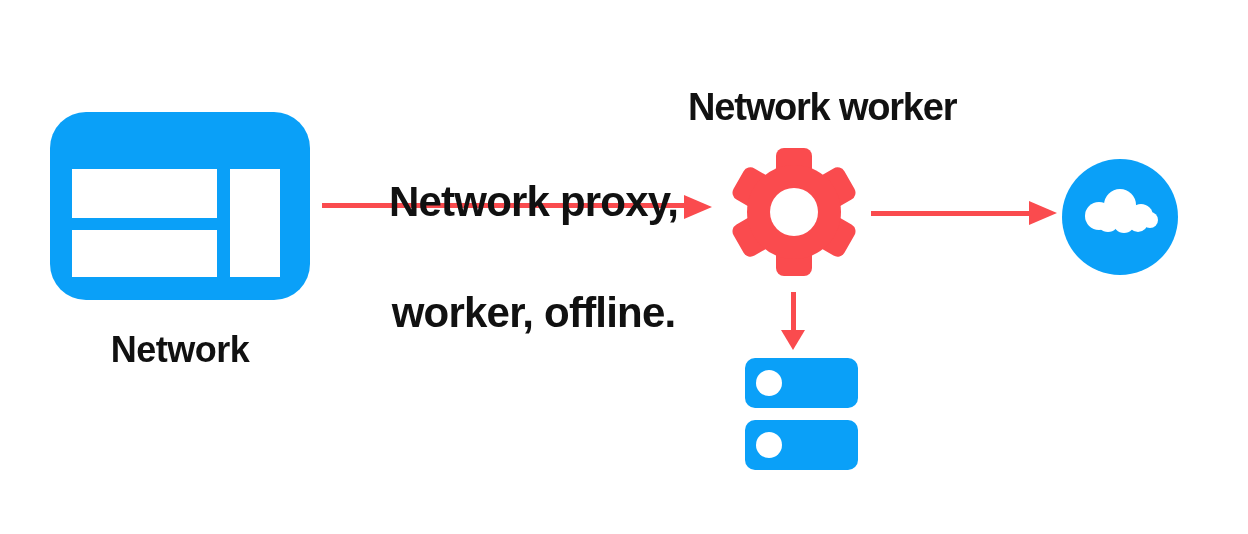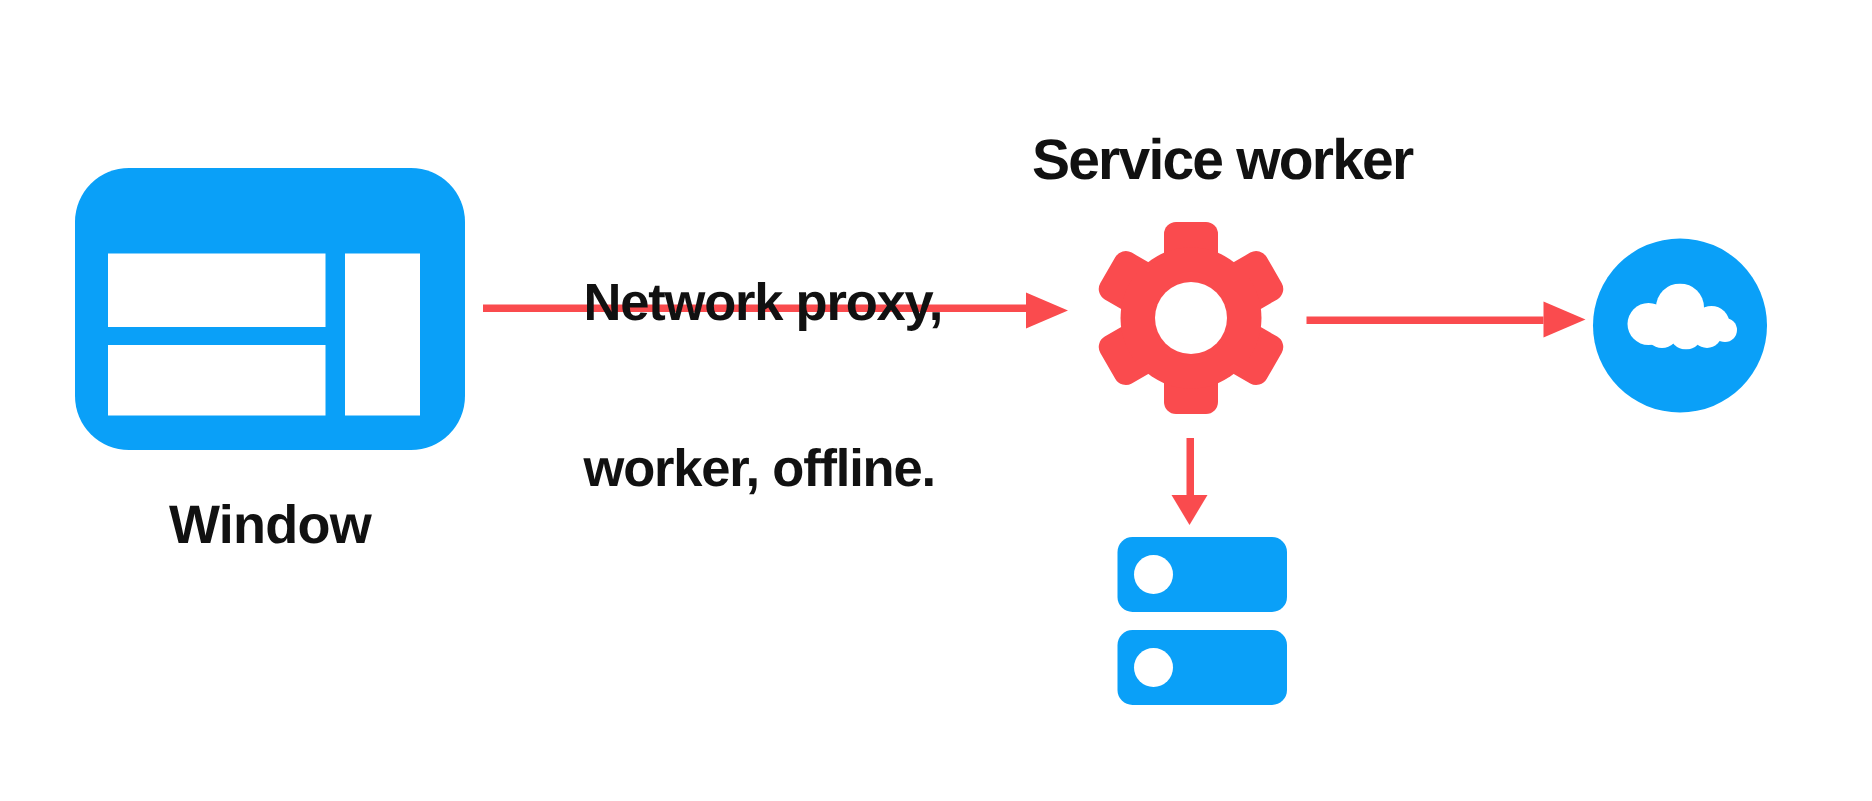--- a/index.html
+++ b/index.html
@@ -35,22 +35,22 @@
   .label {
     color: var(--text); font-weight: 700; white-space: pre;
   }
   .window-label {
     left: 50px; top: 332px; width: 260px;
     font-size: 36px; line-height: 36px; letter-spacing: -0.5px;
     text-align: center;
   }
   .arrow-label {
     left: 389px; top: 109px;
-    font-size: 35px; line-height: 37px; letter-spacing: -0.8px;
-    text-align: left;
+    font-size: 42px; line-height: 37px; letter-spacing: -0.8px;
+    text-align: center;
   }
   .sw-label {
     left: 688px; top: 88px;
     font-size: 38px; line-height: 38px; letter-spacing: -1.2px;
   }
 
   
   .arrow-line { background: var(--red); }
   .a1-line { left: 322px; top: 203px; width: 362px; height: 5px; }
   .a1-head {
@@ -98,30 +98,30 @@
 </head>
 <body>
 
 <div class="canvas">
 
   <div class="abs window-icon">
     <div class="window-pane pane-top-left"></div>
     <div class="window-pane pane-bottom-left"></div>
     <div class="window-pane pane-right"></div>
   </div>
-  <div class="abs label window-label">Window</div>
+  <div class="abs label window-label">Network</div>
 
   <div class="abs arrow-line a1-line"></div>
   <div class="abs a1-head"></div>
   <div class="abs label arrow-label">
     <div>Network proxy,</div>
     <div>worker, offline.</div>
   </div>
 
-  <div class="abs label sw-label">Service worker</div>
+  <div class="abs label sw-label">Network worker</div>
   <svg class="abs gear" width="128" height="128" viewBox="-64 -64 128 128" aria-hidden="true">
     <g fill="currentColor">
       <rect x="-18" y="-64" width="36" height="128" rx="8"></rect>
       <rect x="-18" y="-64" width="36" height="128" rx="8" transform="rotate(60)"></rect>
       <rect x="-18" y="-64" width="36" height="128" rx="8" transform="rotate(120)"></rect>
       <circle r="47"></circle>
     </g>
     <circle r="24" fill="#ffffff"></circle>
   </svg>
 

